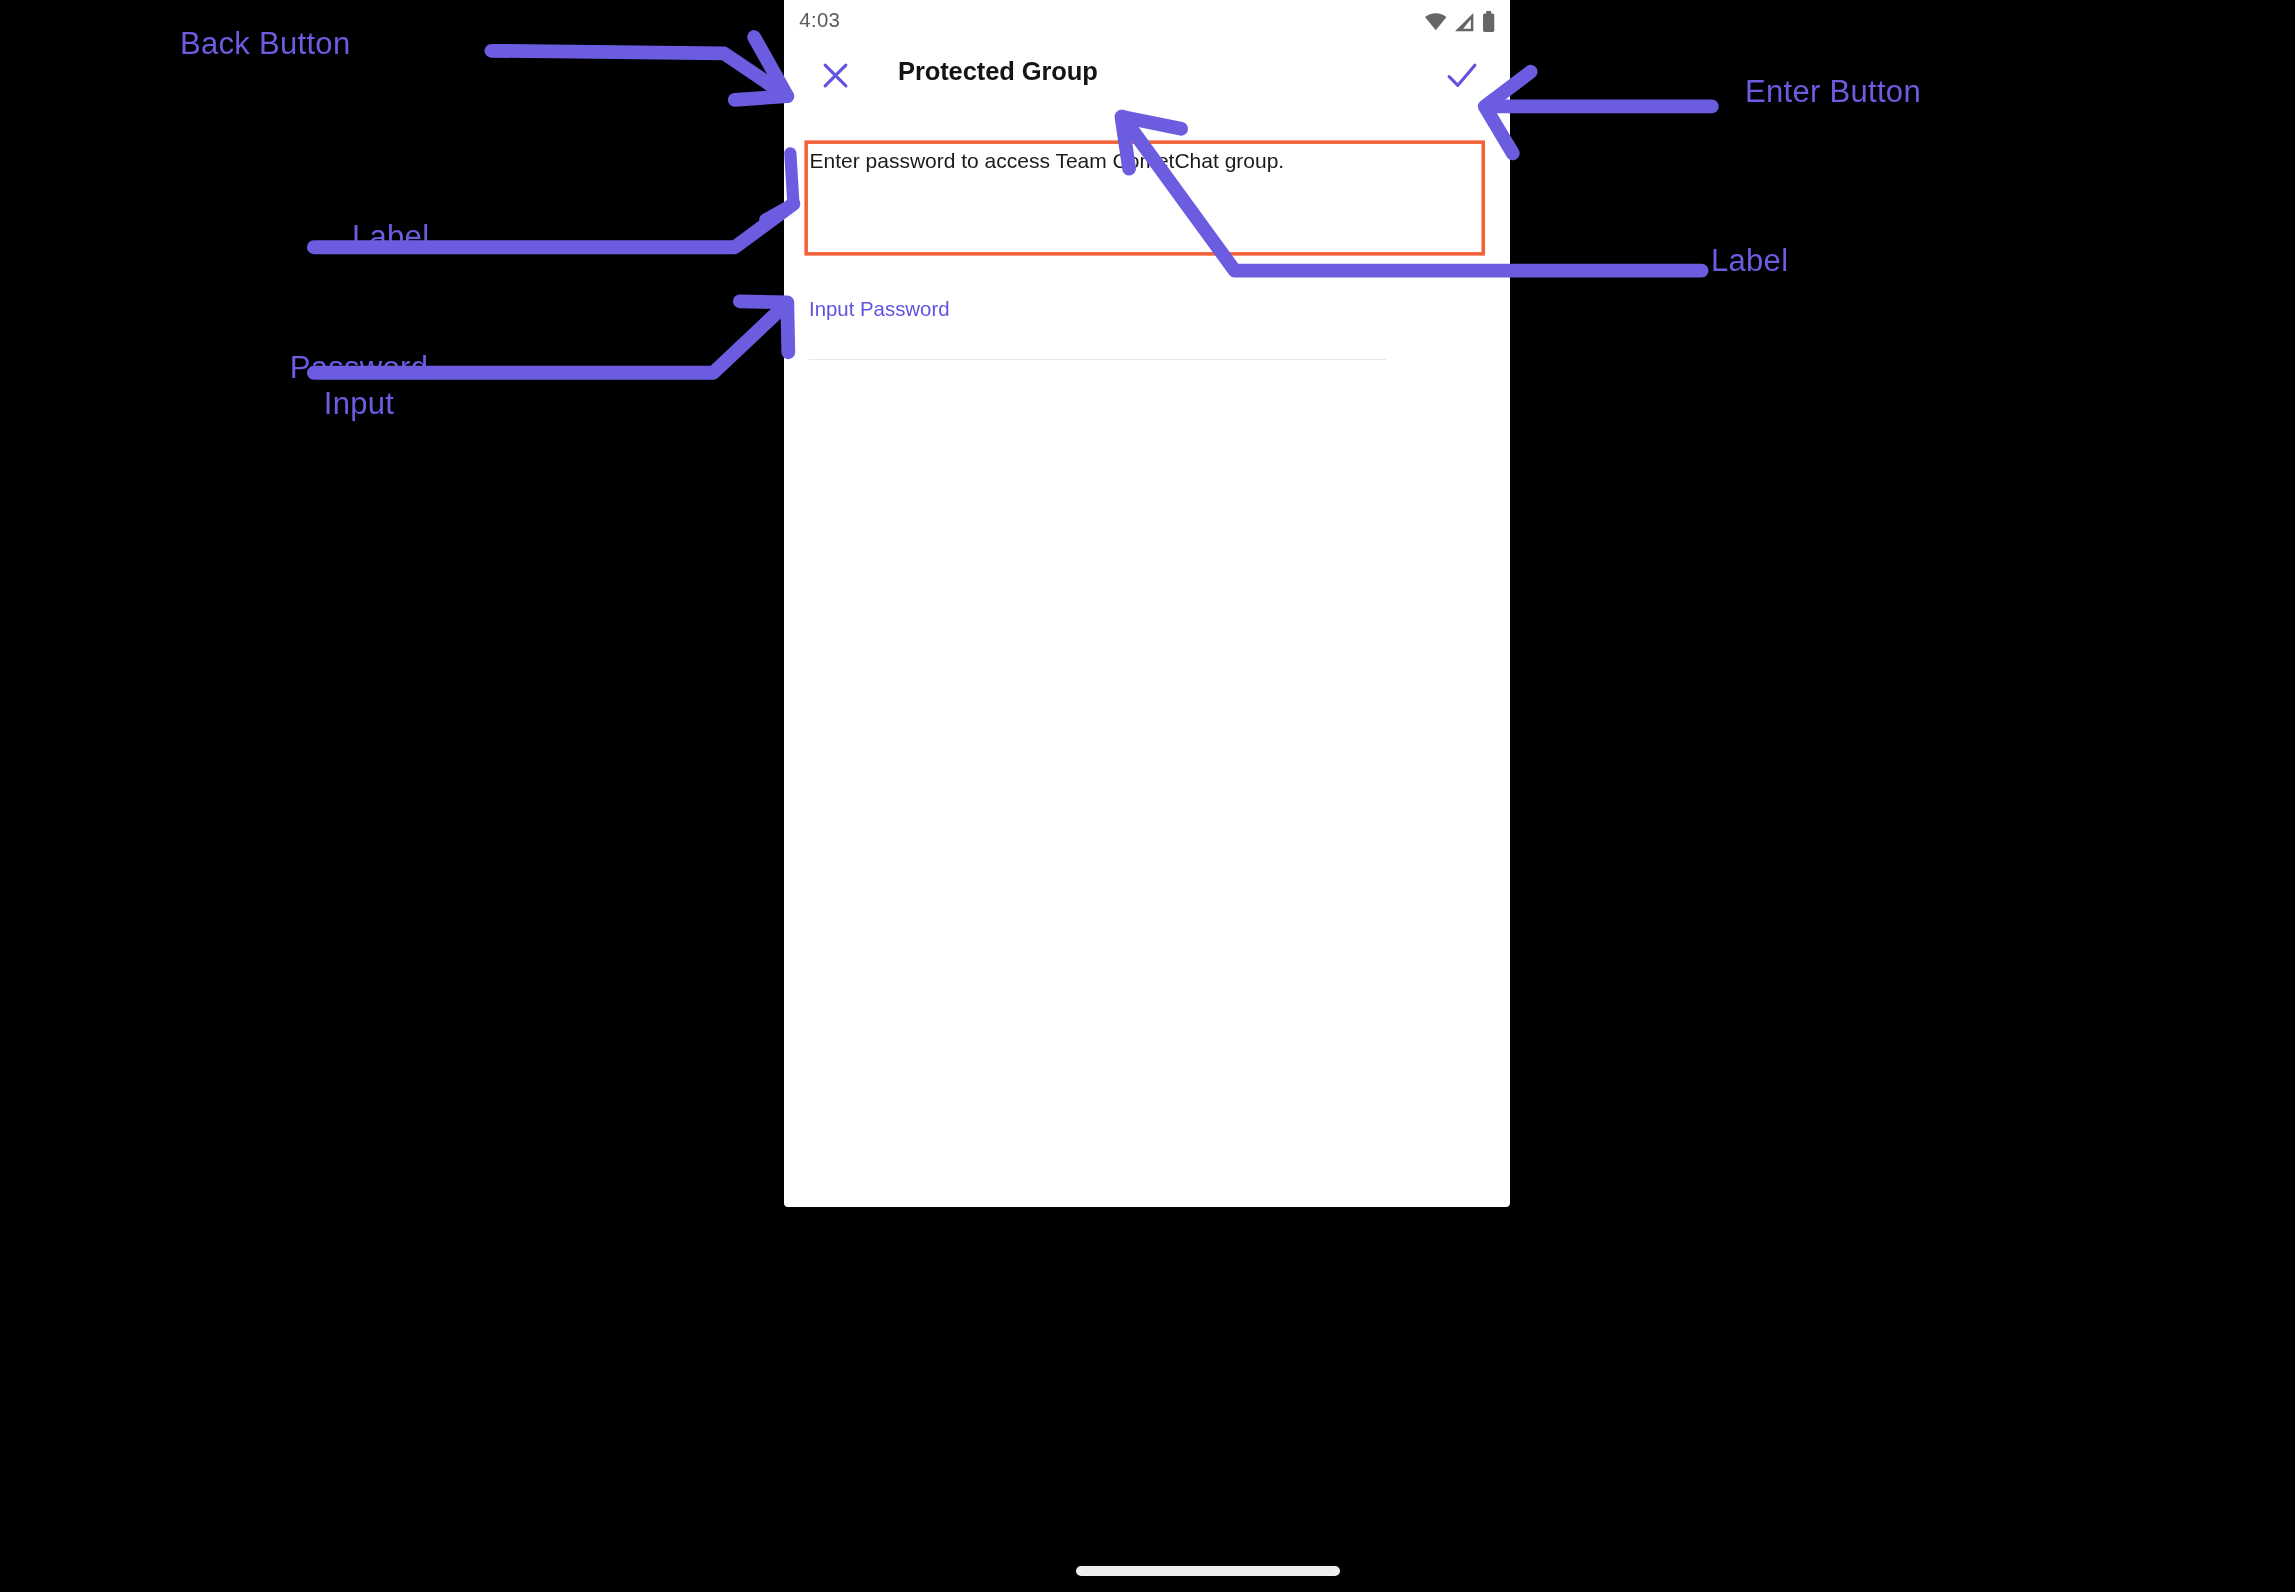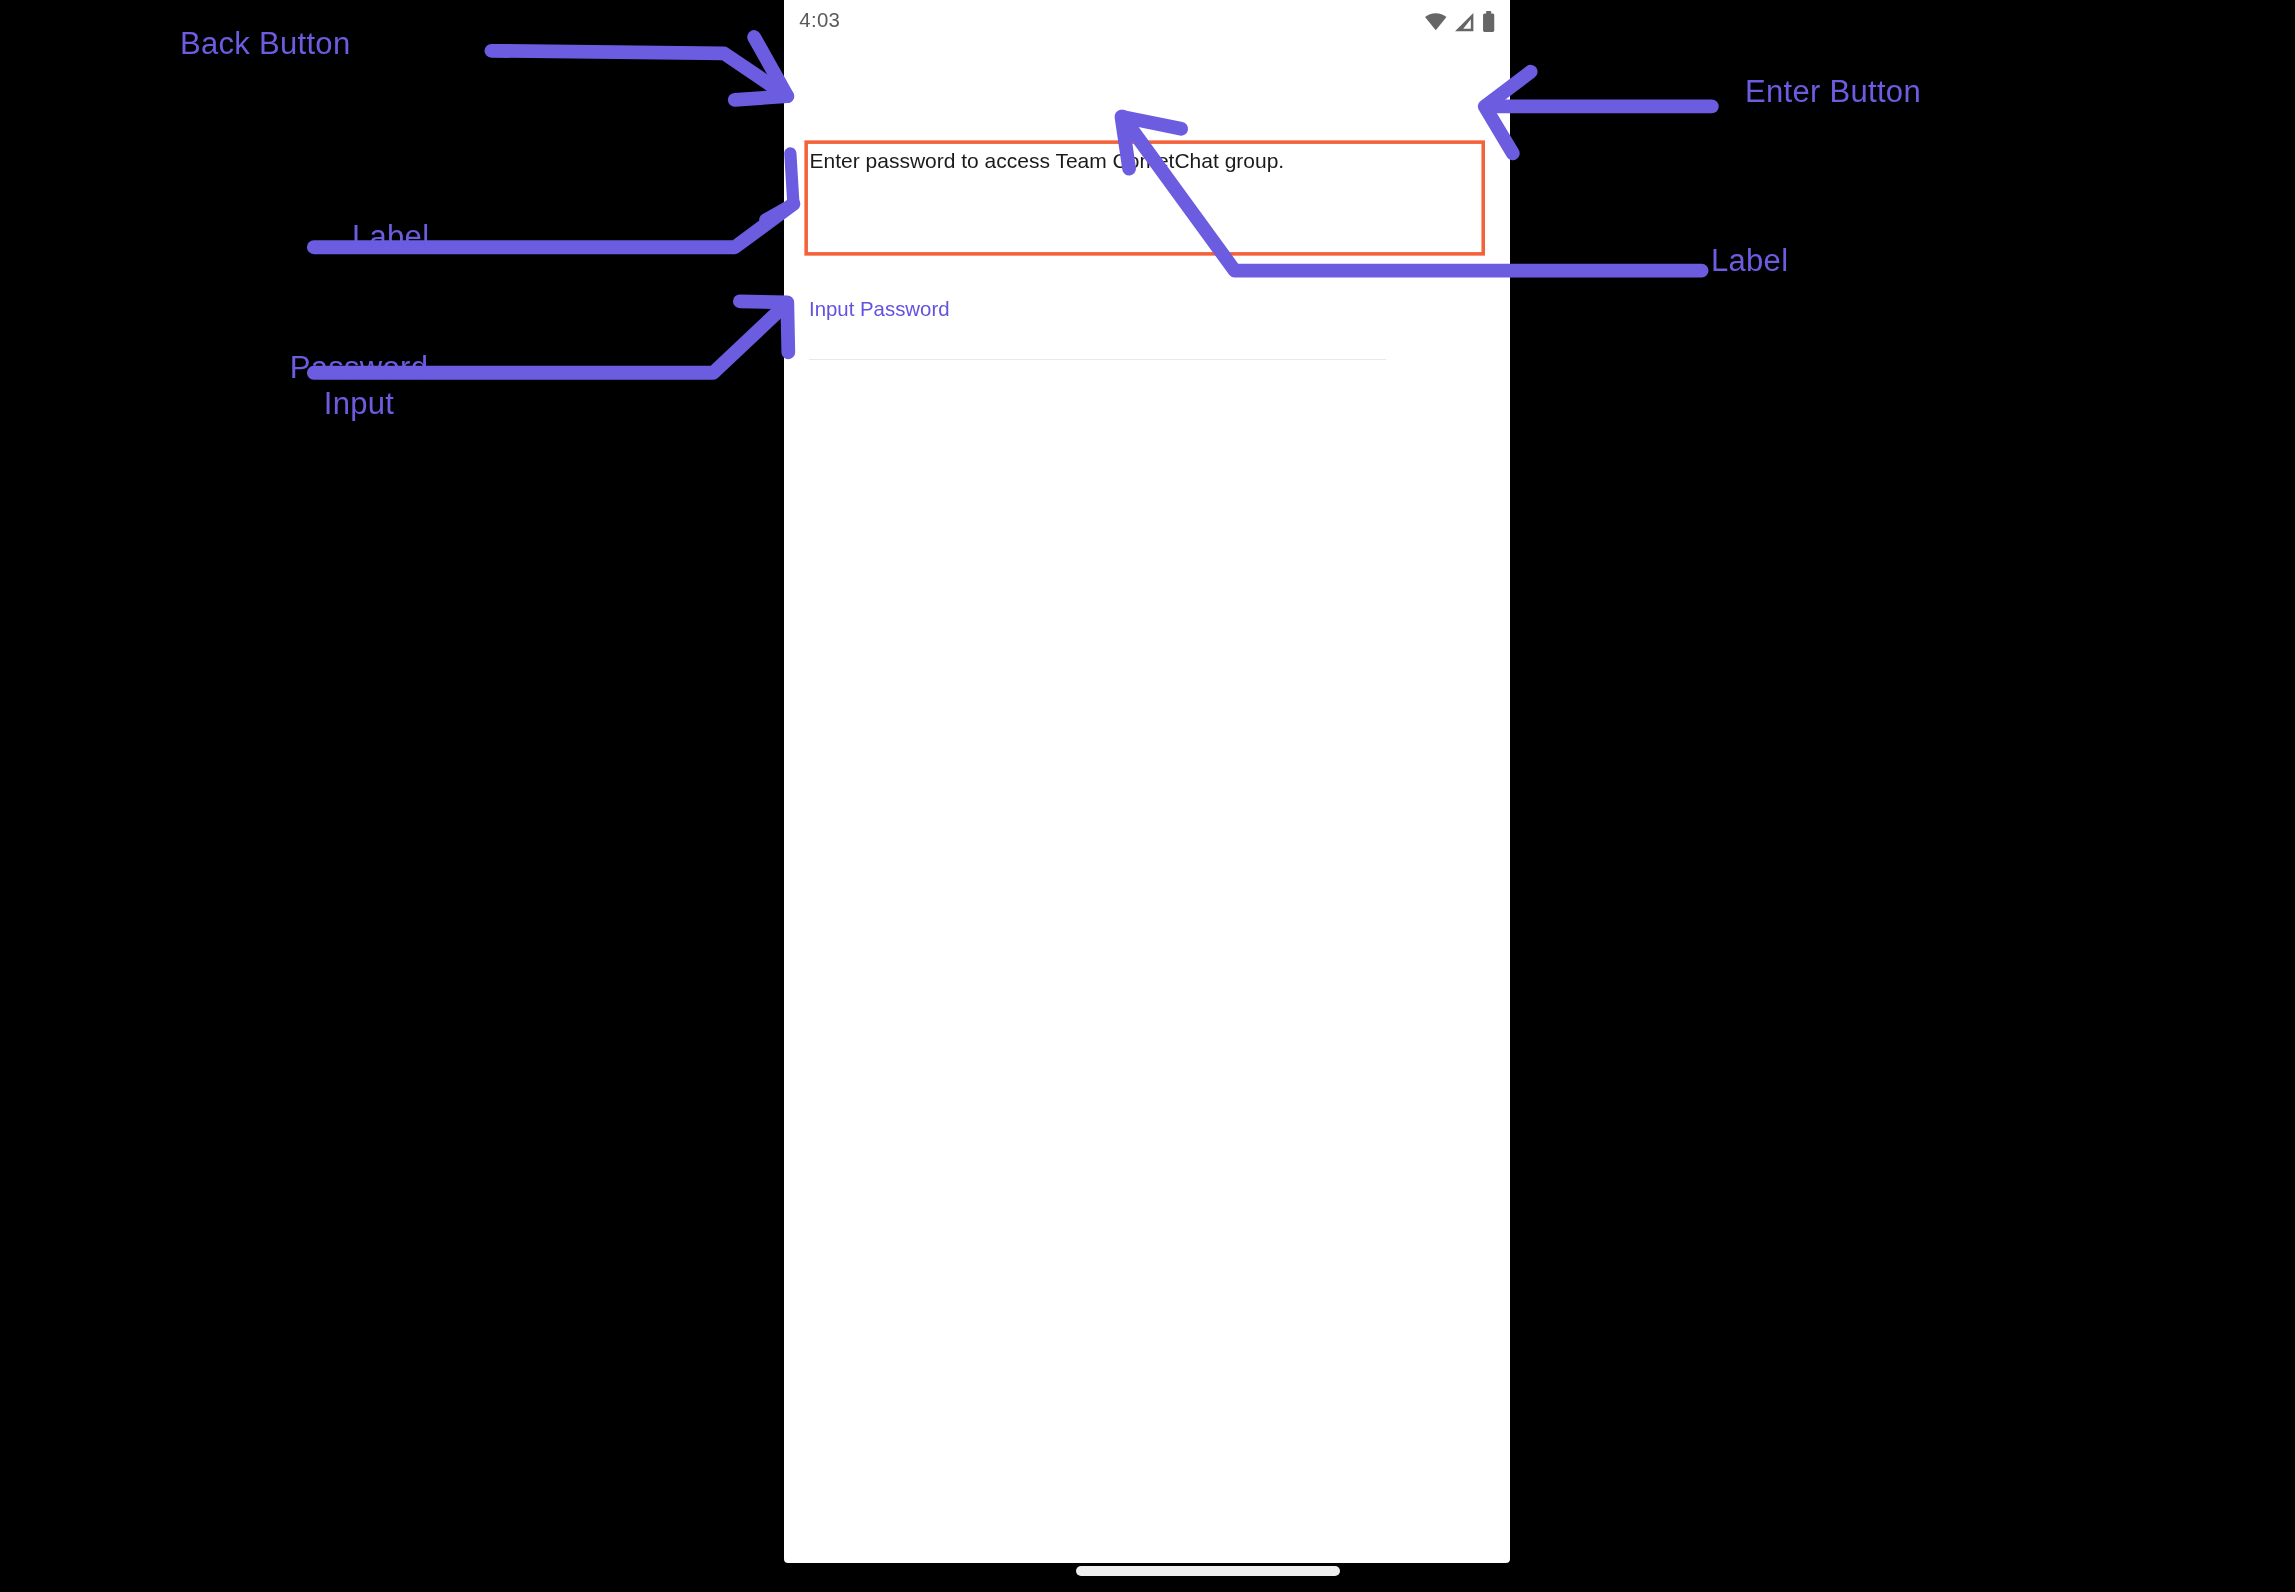--- a/index.html
+++ b/index.html
@@ -1,20 +1,20 @@
 <!DOCTYPE html>
 <html style="font-size:8.2px"><head>
 <meta charset="utf-8">
 <style>
   html,body{margin:0;padding:0;background:#000;}
   body{width:2295px;height:1593px;position:relative;overflow:hidden;
        font-family:"Liberation Sans",sans-serif;}
 
   
-  #phone{position:absolute;left:784px;top:0;width:726px;height:1563px;
+  #phone{position:absolute;left:784px;top:0;width:726px;height:1207px;
          background:#fff;border-radius:0 0 4.1px 4.1px;overflow:hidden;}
   #phone::before{content:"";position:absolute;left:0;top:0;width:100%;height:20.4px;
          background:#fff;border-radius:17.4px 17.4px 0 0;}
 
   
   #statusbar{position:absolute;left:0;top:0;width:100%;height:40px;}
   #clock{position:absolute;left:15.3px;top:9.2px;font-size:20.4px;color:#5a5a5a;
          letter-spacing:0.3px;font-family:"Liberation Sans",sans-serif;}
   #statusicons{position:absolute;right:14.3px;top:11.2px;display:flex;align-items:center;gap:6.6px;}
   .sicon{display:block;}
@@ -66,20 +66,33 @@
         <path d="M38 2 L38 38 L2 38 Z" fill="#666"></path>
         <path d="M33 14 L33 33 L18 33 Z" fill="#fff"></path>
       </svg>
       <svg class="sicon" width="13.3" height="21.4" viewBox="0 0 26 42">
         <rect x="8" y="0" width="10" height="6" rx="1.5" fill="#666"></rect>
         <rect x="2" y="5" width="22" height="36" rx="3" fill="#666"></rect>
       </svg>
     </div>
   </div>
 
+  <div id="appbar">
+    <div id="closebtn">
+      <svg width="29" height="29" viewBox="0 0 56 56">
+        <path d="M8 8 L48 48 M48 8 L8 48" stroke="#6152E0" stroke-width="6" stroke-linecap="round"></path>
+      </svg>
+    </div>
+    <div id="apptitle">Protected Group</div>
+    <div id="joinbtn">
+      <svg width="32" height="29" viewBox="0 0 62 56">
+        <path d="M6 30 L23 47 L56 8" fill="none" stroke="#6152E0" stroke-width="6" stroke-linecap="round" stroke-linejoin="round"></path>
+      </svg>
+    </div>
+  </div>
 
   <div id="desc">Enter password to access Team CometChat group.</div>
   <div id="pwlabel">Input Password</div>
   <input id="pwinput" type="password" placeholder="" style="">
 
 </div>
 
 <div id="homebar"></div>
 
 <svg id="arrows" viewBox="0 0 4498 3121">

